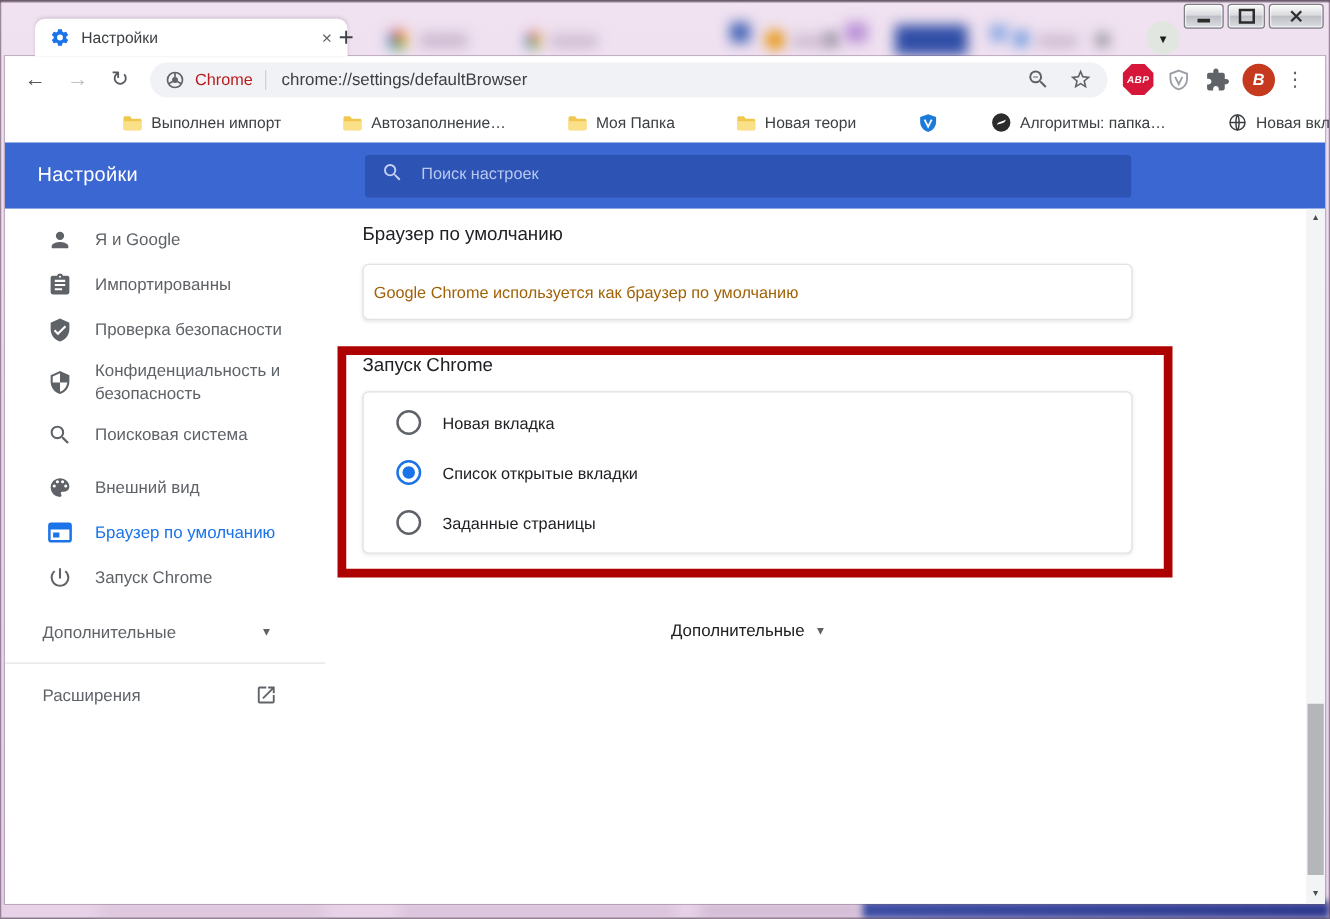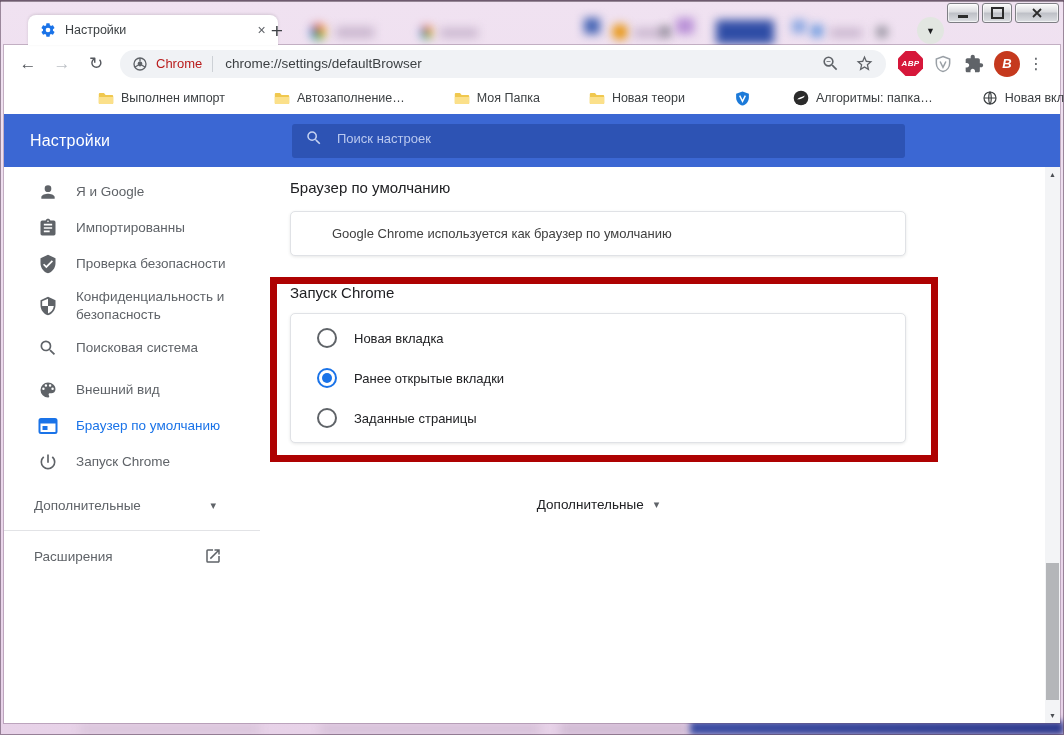--- a/index.html
+++ b/index.html
@@ -85,21 +85,21 @@
     color:#5f6368;font-size:13.5px;cursor:pointer;}
   .nav-adv .caret{margin-left:auto;font-size:11px;color:#5f6368;}
   .nav-hr{border:none;border-top:1px solid #e2e3e6;margin:10px 0 0 0;}
   .nav-bot{height:36px;display:flex;align-items:center;padding:0 38px 0 30px;color:#5f6368;font-size:13.5px;cursor:pointer;}
   .nav-bot.first{margin-top:7px;}
   .nav-bot svg{margin-left:auto;width:18px;height:18px;}
   .main{position:absolute;left:256px;top:0;right:15px;bottom:0;}
   .sec-h{position:absolute;left:30px;font-size:15px;color:#202124;line-height:20px;}
   .card{position:absolute;left:30px;width:616px;background:#fff;border:1px solid #e0e2e6;border-radius:5px;
     box-shadow:0 1px 3px rgba(60,64,67,.12);box-sizing:border-box;}
-  .card1{top:44px;height:45px;display:flex;align-items:center;padding-left:41px;font-size:13px;color:#404040;}
+  .card1{top:44px;height:45px;display:flex;align-items:center;padding-left:8px;font-size:13px;color:#a16207;}
   .card2{top:146px;height:130px;display:flex;flex-direction:column;padding:4px 0;}
   .radio-row{flex:1;display:flex;align-items:center;padding-left:26px;cursor:pointer;}
   .radio{width:16px;height:16px;border:2px solid #5f6368;border-radius:50%;position:relative;flex:none;}
   .radio.checked{border-color:#1a73e8;}
   .radio.checked::after{content:"";position:absolute;inset:3px;background:#1a73e8;border-radius:50%;}
   .radio-label{margin-left:17px;font-size:13px;color:#202124;}
   .annotation{position:absolute;left:10px;top:110px;width:668px;height:185px;border:7px solid #ae0202;
     box-sizing:border-box;pointer-events:none;z-index:6;}
   .adv-btn{position:absolute;left:30px;top:325px;width:616px;height:24px;display:flex;align-items:center;
     justify-content:center;gap:10px;font-size:13.5px;color:#202124;cursor:pointer;}
@@ -352,21 +352,21 @@
         </div>
 
         <div class="sec-h" style="top:116px;">Запуск Chrome</div>
         <div class="card card2">
           <div class="radio-row">
             <span class="radio"></span>
             <span class="radio-label">Новая вкладка</span>
           </div>
           <div class="radio-row">
             <span class="radio checked"></span>
-            <span class="radio-label">Ранее открытые вкладки</span>
+            <span class="radio-label">Список открытые вкладки</span>
           </div>
           <div class="radio-row">
             <span class="radio"></span>
             <span class="radio-label">Заданные страницы</span>
           </div>
         </div>
 
         <div class="annotation"></div>
 
         <div class="adv-btn">

